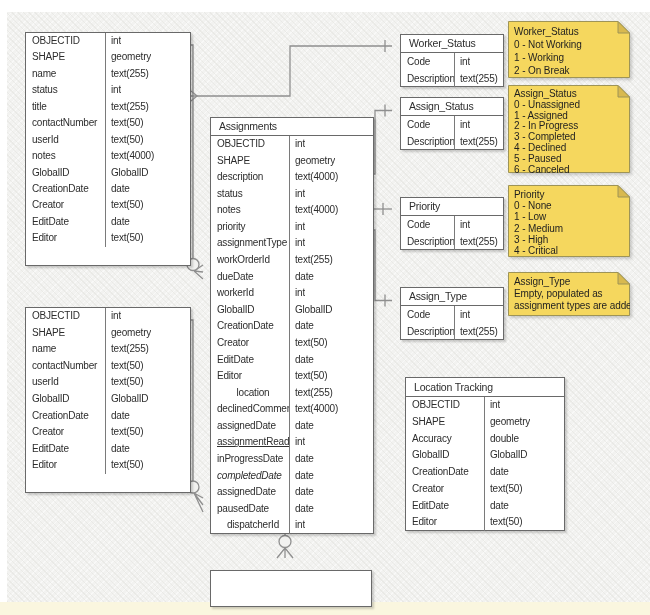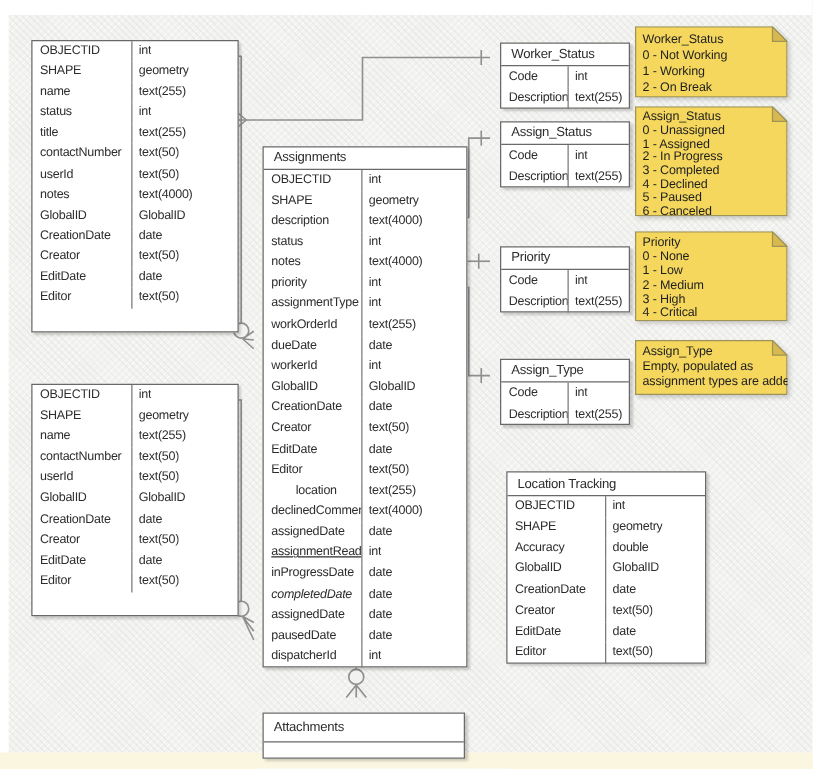--- a/index.html
+++ b/index.html
@@ -216,21 +216,21 @@
         </div>
         <div class="erow" style="height: 16.58px; line-height: 16.58px;">
           <span class="fname" style="width: 79px;">assignedDate</span>
           <span class="ftype">date</span>
         </div>
         <div class="erow" style="height: 16.58px; line-height: 16.58px;">
           <span class="fname" style="width: 79px;">pausedDate</span>
           <span class="ftype">date</span>
         </div>
         <div class="erow" style="height: 16.58px; line-height: 16.58px;">
-          <span class="fname" style="width: 79px;">dispatcherId</span>
+          <span class="fname" style="width: 79px; text-align: center;">dispatcherId</span>
           <span class="ftype">int</span>
         </div>
       </div>
       <div class="entity" style="left: 393px; top: 22px; width: 104px; height: 53px;">
         <div class="etitle" style="height: 17px; line-height: 17px;">Worker_Status</div>
         <div class="erow" style="height: 17px; line-height: 17px;">
           <span class="fname" style="width: 54px;">Code</span>
           <span class="ftype">int</span>
         </div>
         <div class="erow" style="height: 17px; line-height: 17px;">
@@ -300,21 +300,20 @@
         <div class="erow" style="height: 16.75px; line-height: 16.75px;">
           <span class="fname" style="width: 79px;">EditDate</span>
           <span class="ftype">date</span>
         </div>
         <div class="erow" style="height: 16.75px; line-height: 16.75px;">
           <span class="fname" style="width: 79px;">Editor</span>
           <span class="ftype">text(50)</span>
         </div>
       </div>
       <div class="entity" style="left: 203px; top: 558px; width: 162px; height: 37px;">
-        <div class="etitle" style="height: 22px; line-height: 22px;">Attachments</div>
         <div class="erow" style="height: 13px;"></div>
       </div>
       <div class="note" style="left: 501px; top: 9px; width: 122px; height: 57px;">
         <svg width="122" height="57">
           <path d="M0.5,0.5 L110,0.5 L121.5,12 L121.5,56.5 L0.5,56.5 Z" fill="#F5D75E" stroke="#9E9457"></path>
           <path d="M110,0.5 L121.5,12 L110,12 Z" fill="#D8B94F" stroke="#9E9457"></path>
         </svg>
         <div class="note-text">
           <div style="height: 13px; line-height: 13px;">Worker_Status</div>
           <div style="height: 13px; line-height: 13px;">0 - Not Working</div>

